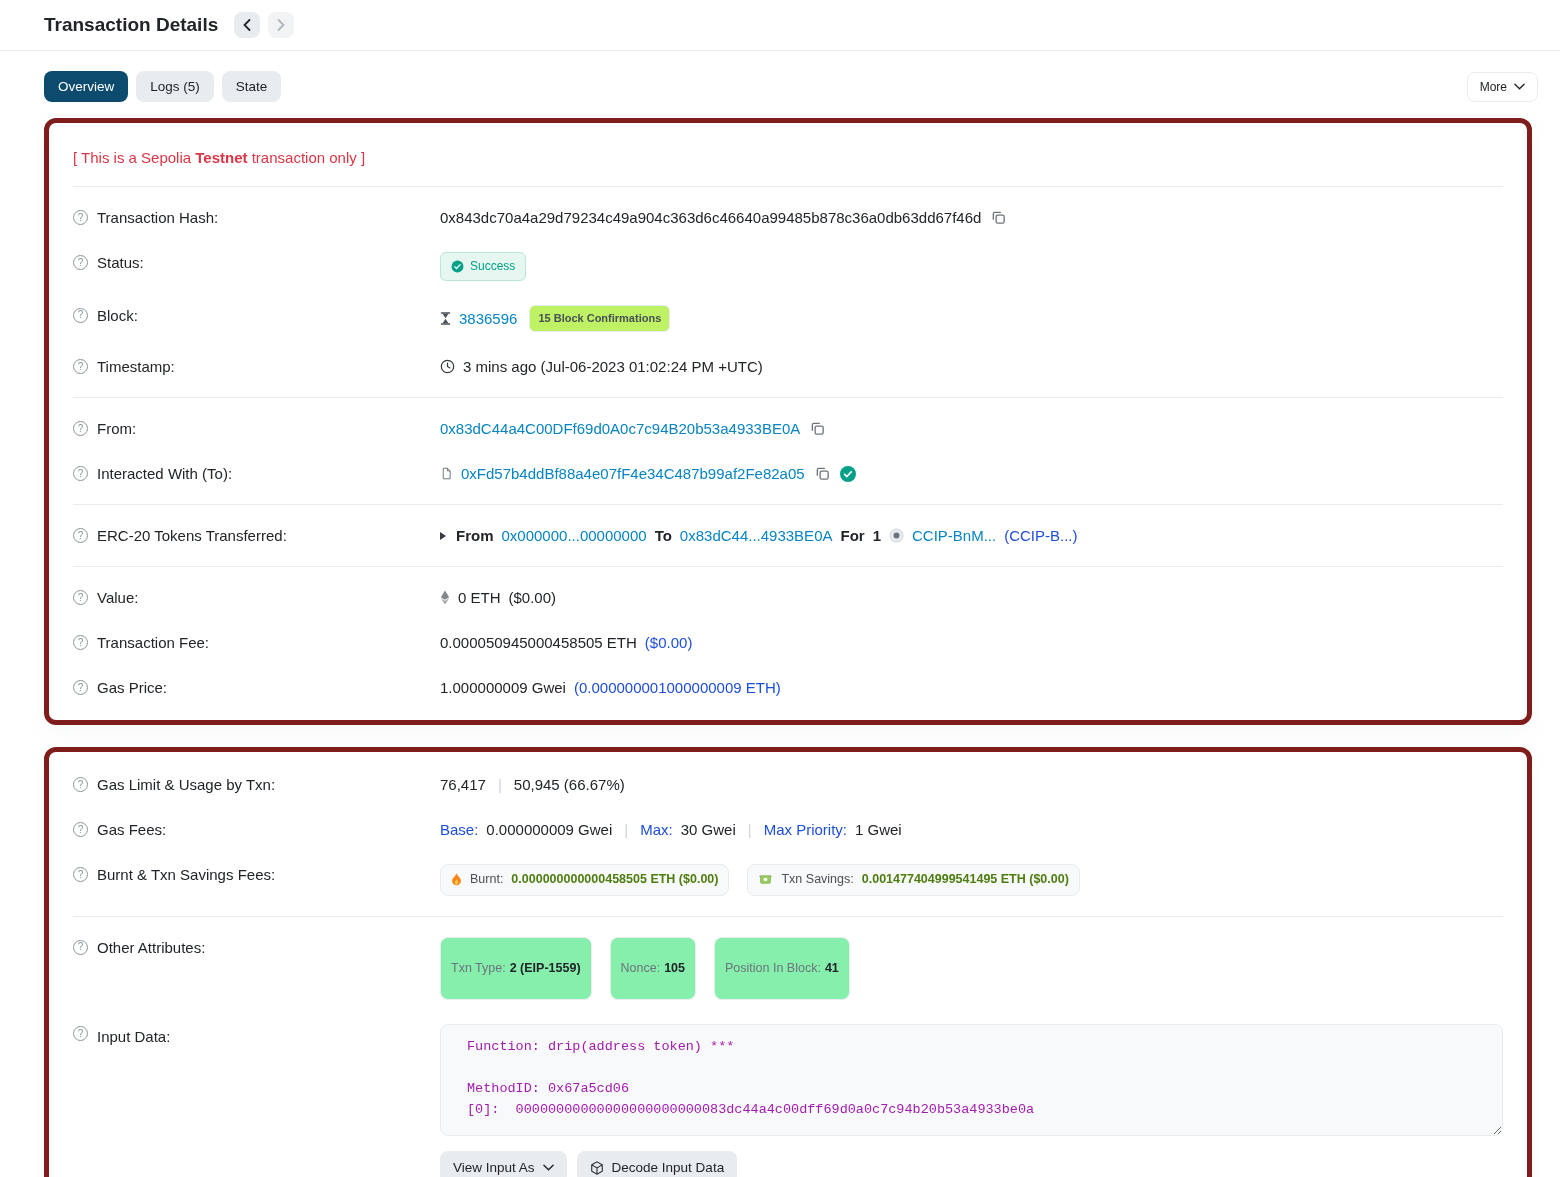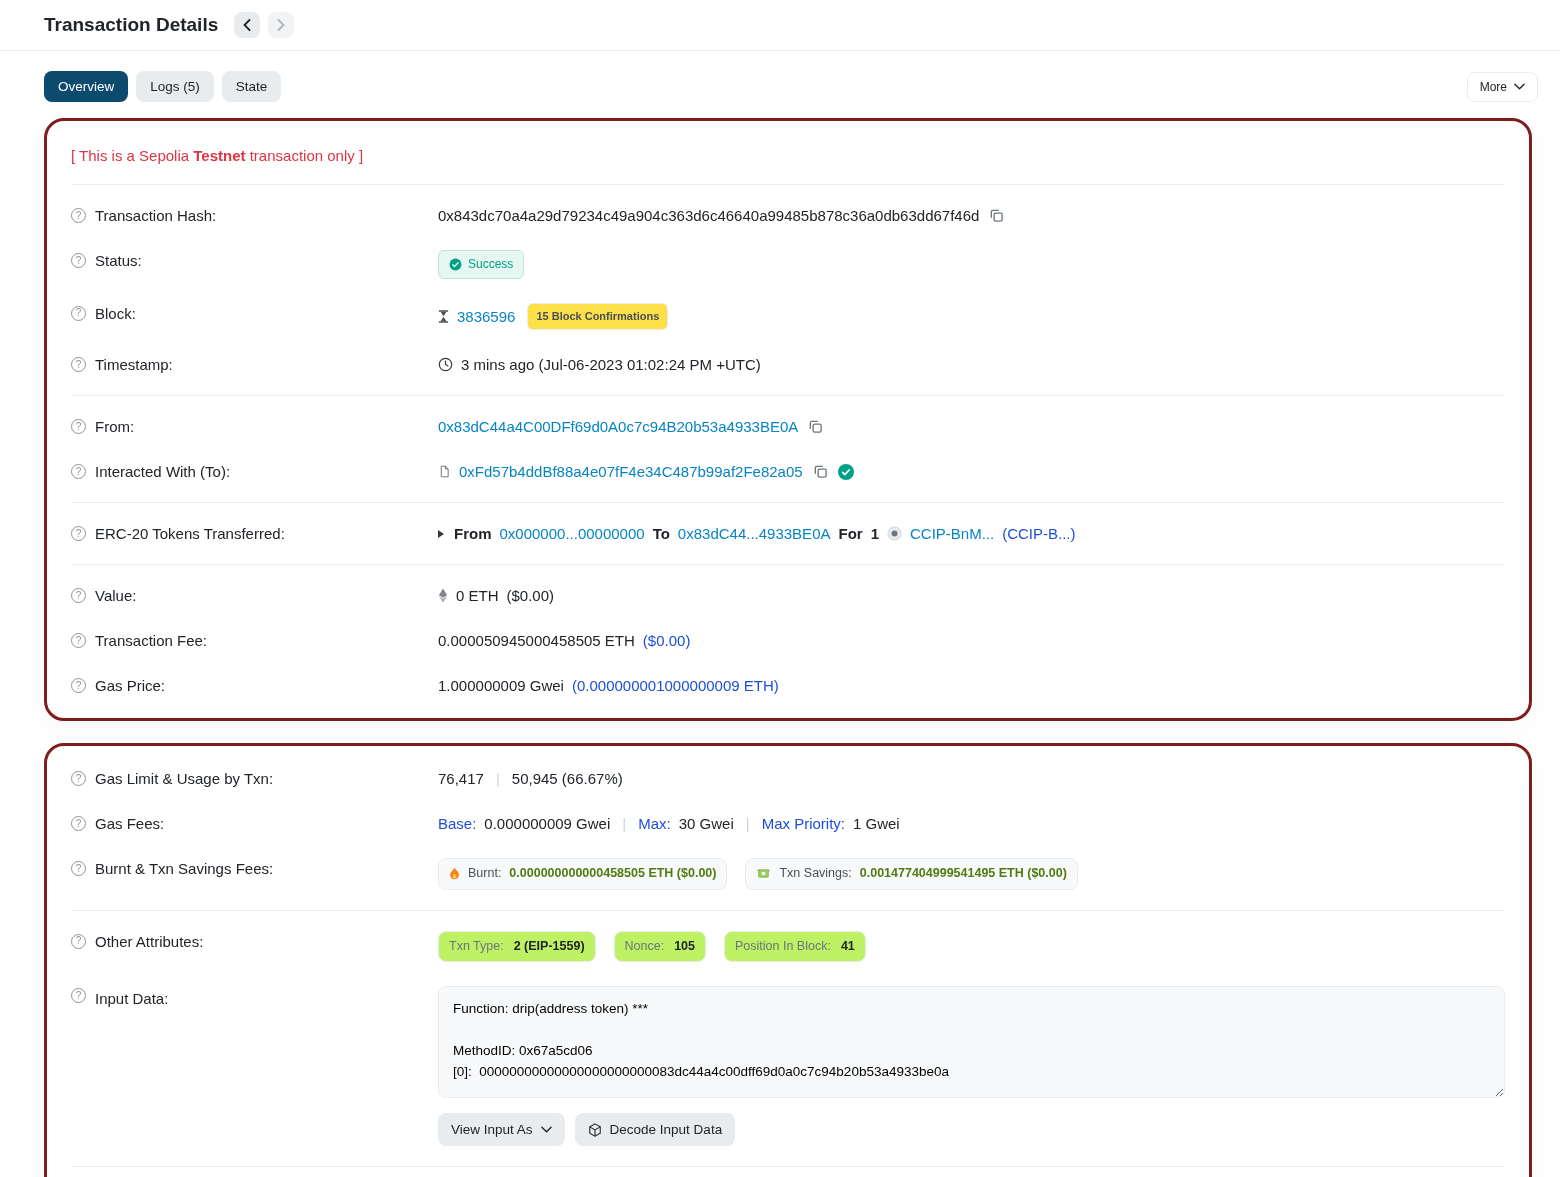--- a/index.html
+++ b/index.html
@@ -30,21 +30,21 @@
   }
   .tab.active { background:#0c4a6e; color:#ffffff; }
   .more-btn {
     margin-left:auto; background:#fff; border:1px solid #e9ecef; border-radius:8px;
     padding:7px 12px; font-family:inherit; font-size:12px; color:#212529;
     display:inline-flex; align-items:center; gap:7px; cursor:pointer;
   }
 
   .card {
     margin:0 28px 22px 44px;
-    background:#fff; border:3px solid #7f1d1d; border-radius:20px;
+    background:#fff; border:5px solid #7f1d1d; border-radius:12px;
     padding:10px 24px; box-shadow:0 6px 18px rgba(189,197,209,.12);
   }
   .divider { border:none; border-top:1px solid #e9ecef; margin:8px 0; }
 
   .notice { padding:16px 0 12px; color:#dc3545; }
   .notice b { font-weight:700; }
 
   .row { display:flex; align-items:flex-start; padding:12px 0; line-height:1.4; }
   .row-label { flex:0 0 367px; display:flex; align-items:center; gap:9px; }
   .row-label.top { align-items:flex-start; padding-top:2px; }
@@ -64,47 +64,47 @@
   .icon-btn { display:inline-flex; align-items:center; cursor:pointer; background:none; border:none; padding:0 2px; }
   .inline-icon { display:inline-flex; align-items:center; }
 
   .badge-success {
     display:inline-flex; align-items:center; gap:6px;
     background:#e6f6f1; border:1px solid #b9e6d8; color:#00a186;
     font-size:12px; font-weight:500; border-radius:6px; padding:5px 10px;
   }
   .badge-conf {
     display:inline-flex; align-items:center;
-    background:#fde047; border:1px solid #e9ecef; color:#495057;
+    background:#bef264; border:1px solid #e9ecef; color:#495057;
     font-size:11px; font-weight:700; border-radius:6px; padding:5px 8px; margin-left:4px;
   }
   .fee-badge {
     display:inline-flex; align-items:center; gap:8px;
     background:#f8f9fa; border:1px solid #e9ecef; border-radius:8px;
     padding:6px 10px; font-size:12.5px; color:#495057; margin-right:10px;
   }
   .fee-badge .bold { color:#4d7c0f; }
   .attr-badge {
-    display:inline-flex; align-items:center; gap:10px;
-    background:#bef264; border:1px solid #e9ecef; border-radius:8px;
-    padding:6px 10px; font-size:12.5px; color:#6c757d; margin-right:10px;
+    display:inline-flex; align-items:center; gap:4px;
+    background:#86efac; border:1px solid #e9ecef; border-radius:8px;
+    padding:22px 10px; font-size:12.5px; color:#6c757d; margin-right:10px;
   }
   .attr-badge .bold { color:#212529; font-weight:700; }
 
   .caret-right {
     width:0; height:0; display:inline-block;
     border-left:6px solid #343a40; border-top:4.5px solid transparent; border-bottom:4.5px solid transparent;
     margin-right:2px; cursor:pointer;
   }
 
   .input-data {
     width:100%; height:112px; resize:vertical;
     background:#f8f9fa; border:1px solid #e9ecef; border-radius:8px;
-    padding:12px 14px; font-family:Liberation Sans, sans-serif;
-    font-size:13.5px; color:#000000; line-height:1.55;
+    padding:12px 26px; font-family:Liberation Mono, monospace;
+    font-size:13.5px; color:#a21caf; line-height:1.55;
   }
   .input-actions { display:flex; gap:10px; margin-top:10px; }
   .btn-light {
     background:#e9ecef; border:none; border-radius:8px; padding:9px 13px;
     font-family:inherit; font-size:13.5px; color:#212529;
     display:inline-flex; align-items:center; gap:8px; cursor:pointer;text-align:center;
   }
 </style>
 </head>
 <body>

